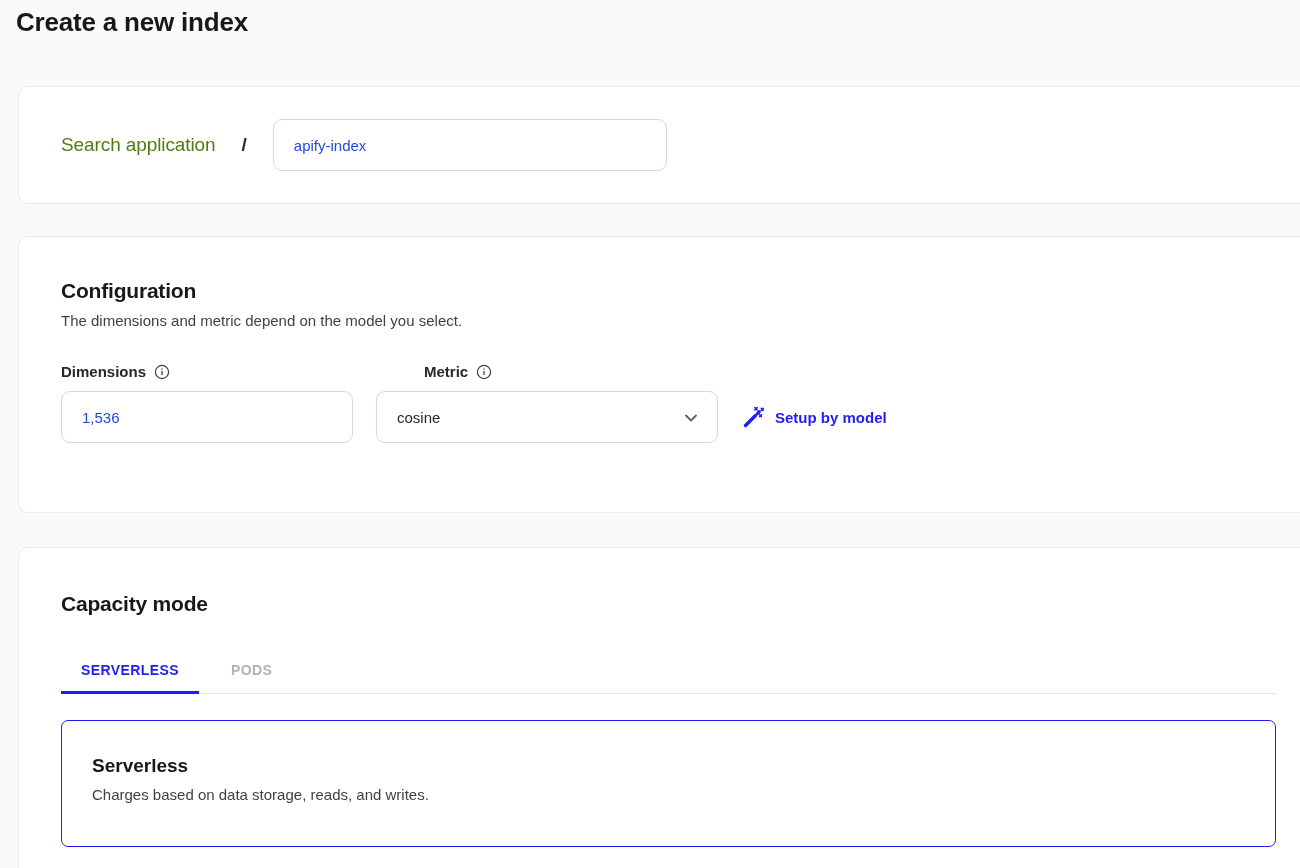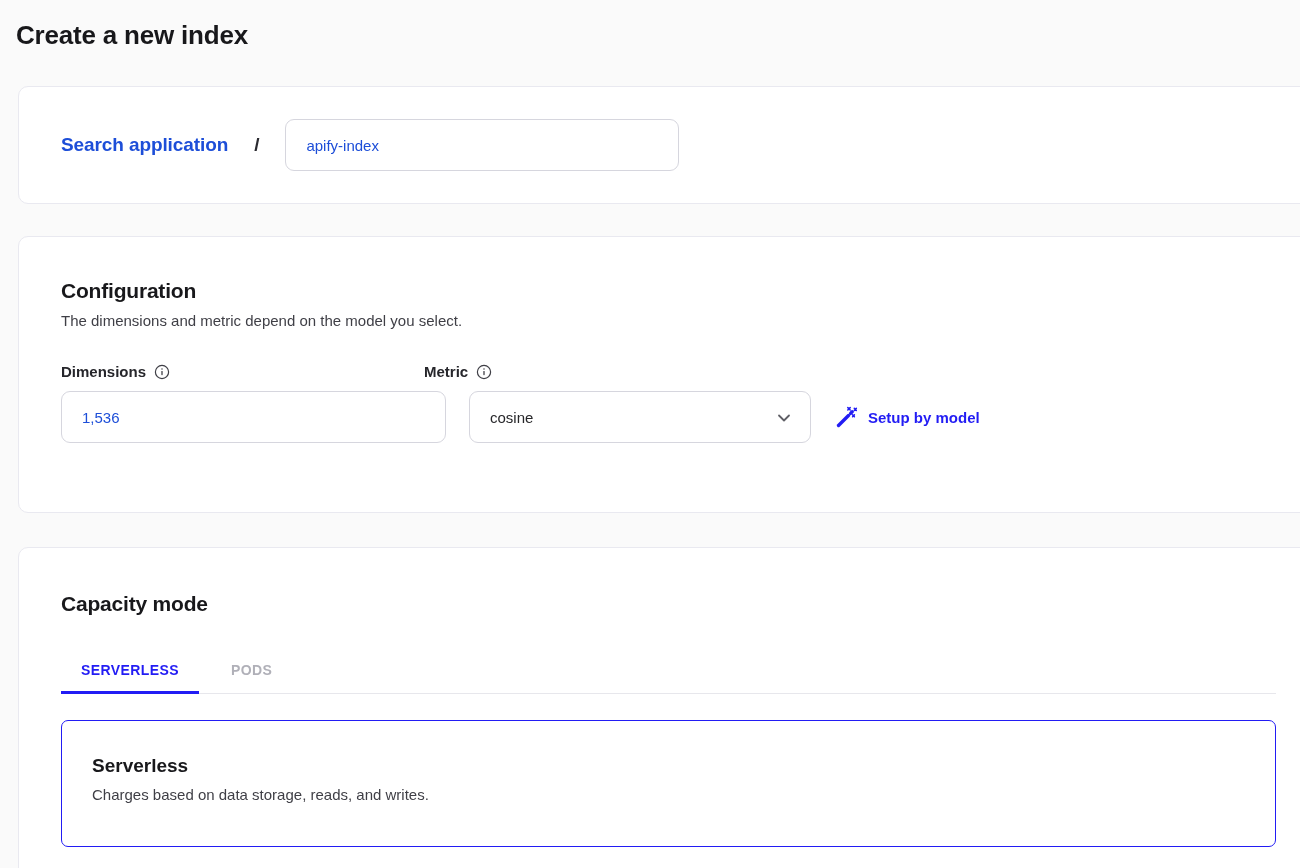--- a/index.html
+++ b/index.html
@@ -6,39 +6,39 @@
   html, body { width: 1300px; height: 868px; }
   body {
     position: relative;
     overflow: hidden;
     background: #fafafa;
     font-family: "Liberation Sans", sans-serif;
     color: #1b1b1f;
   }
   .page-title {
     position: absolute;
-    left: 16px; top: 20px;
+    left: 16px; top: 7px;
     font-size: 26px;
     font-weight: 700;
     color: #18181b;
     letter-spacing: -0.2px;
   }
   .card {
     position: absolute;
     left: 18px;
     width: 1322px;
     background: #ffffff;
     border: 1px solid #e9e9f0;
     border-radius: 10px;
   }
   .card-name   { top: 86px;  height: 118px; display: flex; align-items: center; padding-left: 42px; }
   .card-config { top: 236px; height: 277px; padding: 42px 0 0 42px; }
   .card-capacity { top: 547px; height: 340px; padding: 44px 63px 0 42px; }
 
-  .name-label { font-size: 19px; font-weight: 700; color: #1d4ed8; letter-spacing: -0.1px; }
+  .name-label { font-size: 19px; font-weight: 400; color: #4d7c0f; letter-spacing: -0.1px; }
   .name-sep   { font-size: 19px; font-weight: 700; color: #2a2a30; margin: 0 26px 0 26px; }
 
   .text-input {
     height: 52px;
     border: 1px solid #d6d6de;
     border-radius: 9px;
     background: #fff;
     font-family: "Liberation Sans", sans-serif;
     font-size: 15px;
     color: #1d4ed8;
@@ -52,21 +52,21 @@
 
   .field-labels { display: flex; margin-top: 34px; }
   .field-label {
     display: inline-flex; align-items: center; gap: 8px;
     font-size: 15px; font-weight: 600; color: #26262b;
   }
   .col-1 { width: 363px; }
   .info-icon { display: inline-flex; color: #3f3f46; }
 
   .fields-row { display: flex; align-items: center; margin-top: 11px; }
-  .dim-input { width: 385px; }
+  .dim-input { width: 292px; }
   .select-box {
     position: relative;
     width: 342px; height: 52px;
     border: 1px solid #d6d6de;
     border-radius: 9px;
     background: #fff;
     display: flex; align-items: center;
     padding: 12px 20px;
     font-size: 15px; color: #27272a;
     cursor: pointer;

